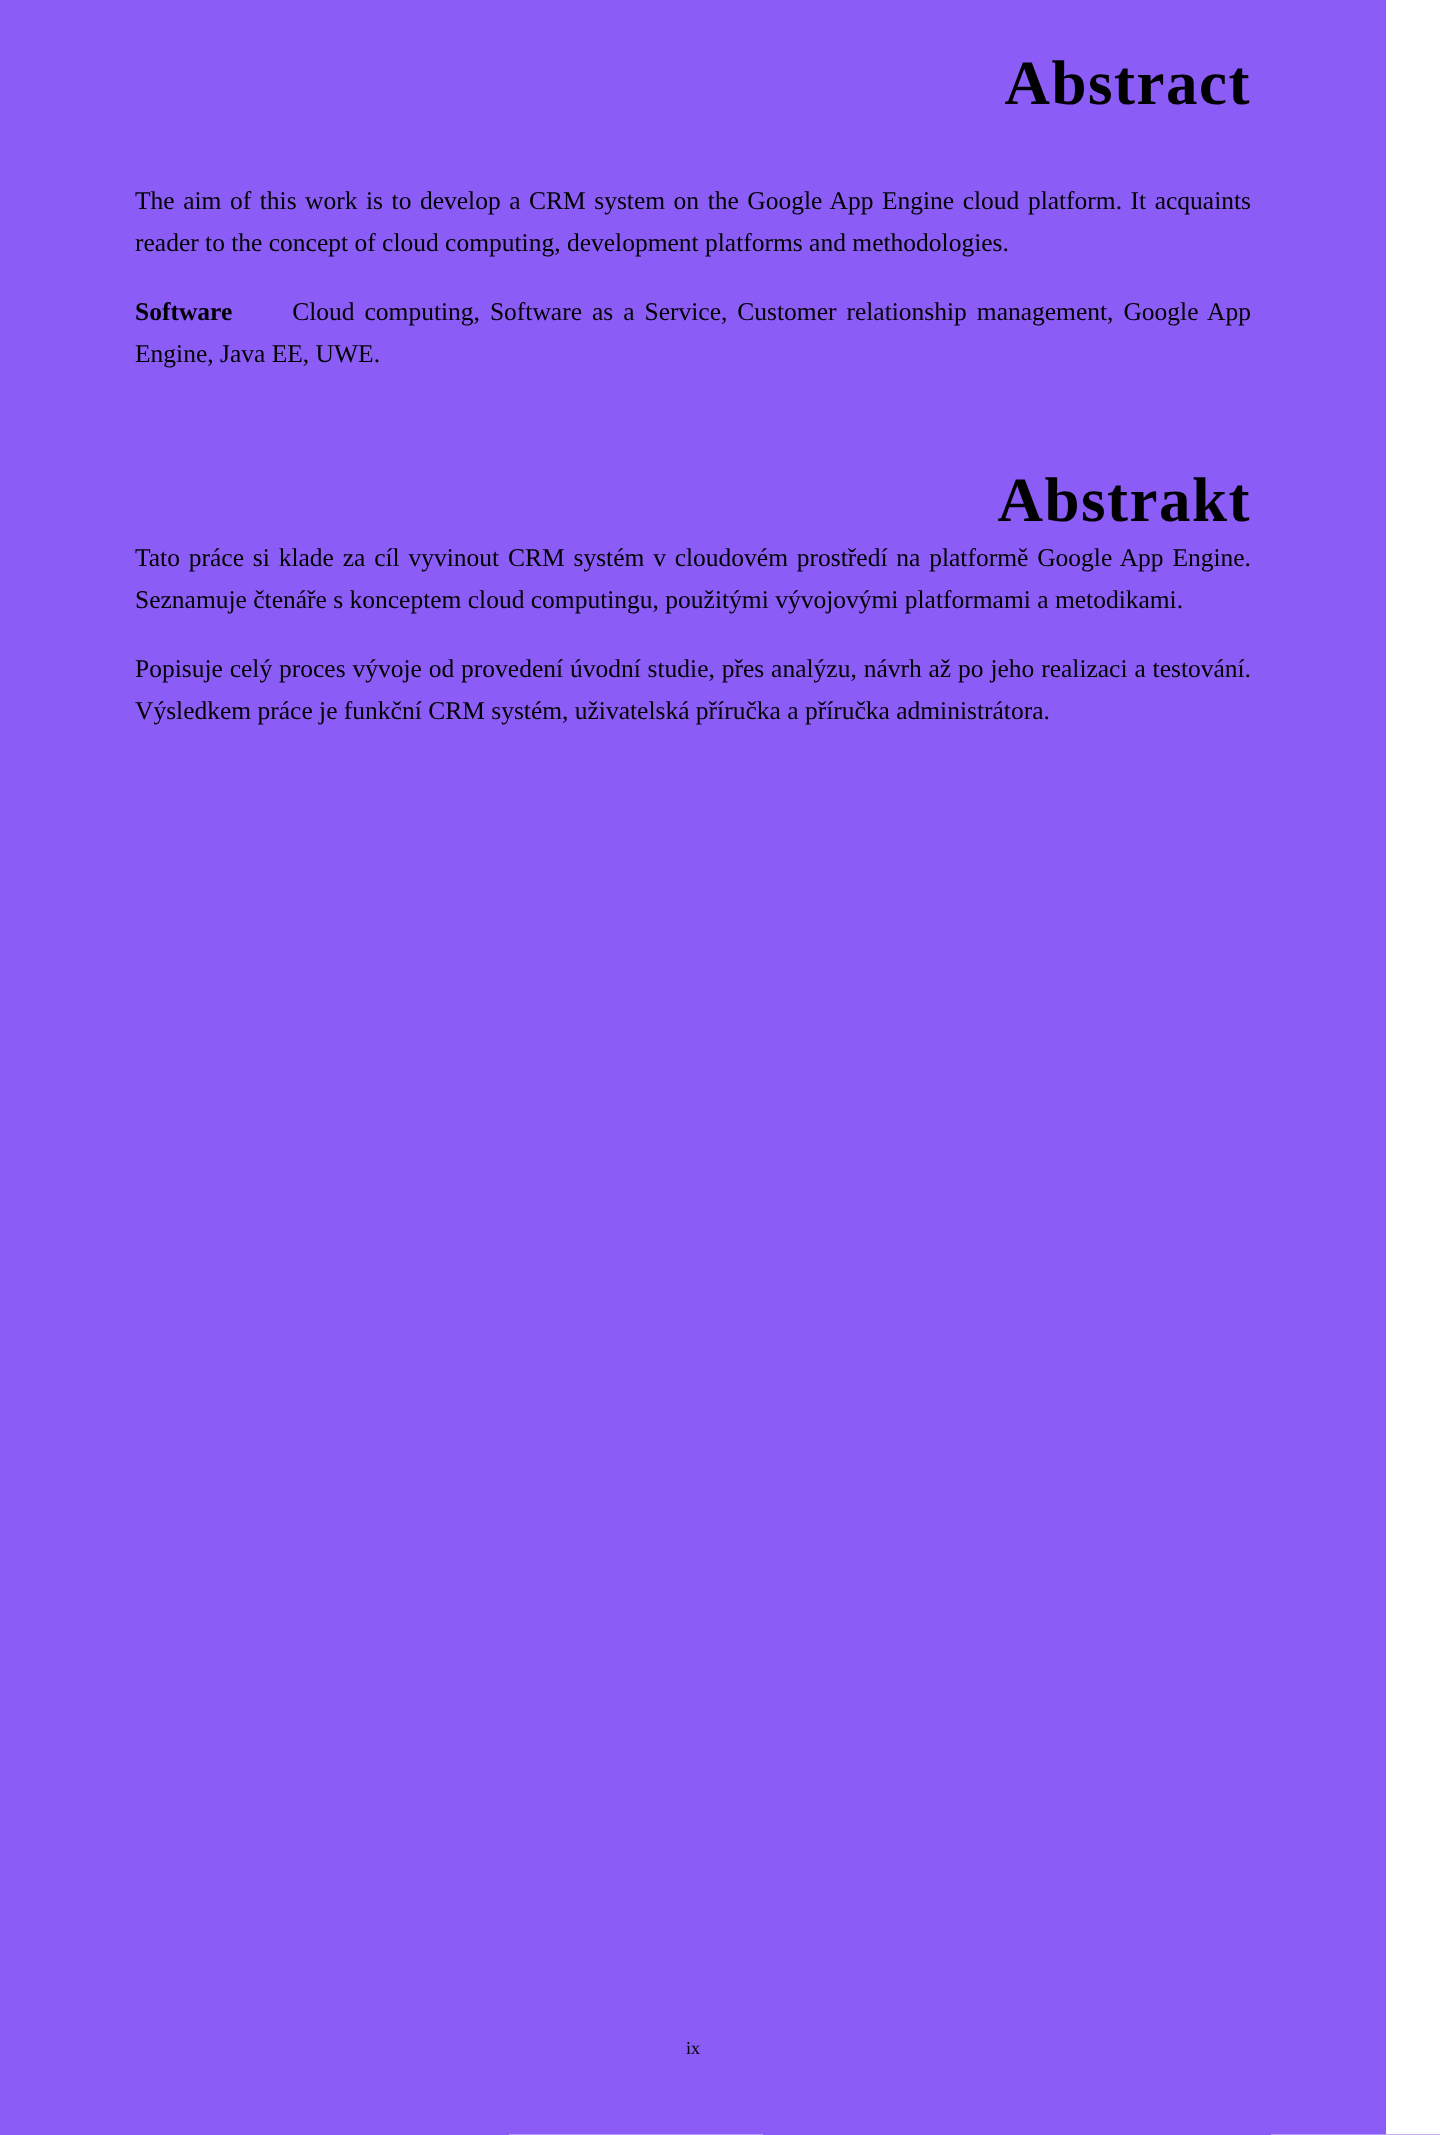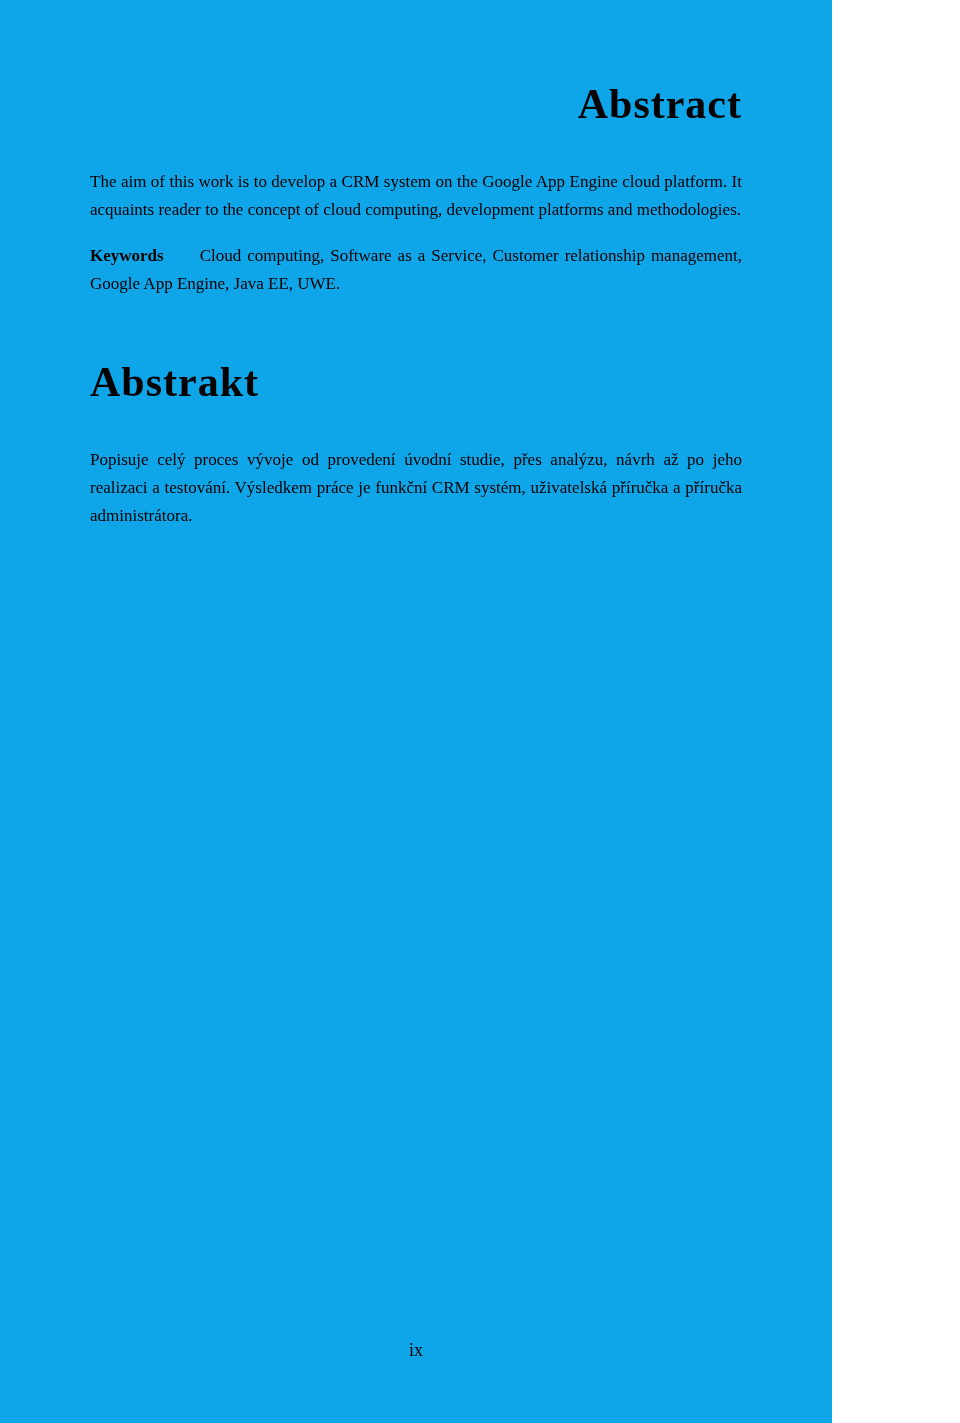--- a/index.html
+++ b/index.html
@@ -8,43 +8,43 @@
       box-sizing: border-box;
     }
 
     body {
       background: #ffffff;
       font-family: "Times New Roman", Times, serif;
       color: #000000;
     }
 
     .page {
-      width: 832px;
+      width: 924px;
       min-height: 1423px;
-      background: #0ea5e9;
-      padding: 80px 90px 80px 90px;
+      background: #8b5cf6;
+      padding: 32px 90px 80px 90px;
       position: relative;
     }
 
     .section {
       margin-bottom: 60px;
     }
 
     .section-title {
       font-size: 42px;
       font-weight: bold;
       text-align: right;
       margin-bottom: 40px;
       letter-spacing: 1px;
     }
 
     .section-title-abstrakt {
       font-size: 42px;
       font-weight: bold;
-      margin-bottom: 40px;
+      text-align: right;
       letter-spacing: 1px;
     }
 
     .body-text {
       font-size: 17px;
       line-height: 1.65;
       text-align: justify;
       margin-bottom: 18px;
     }
 
@@ -58,50 +58,51 @@
     .keywords-label {
       font-weight: bold;
     }
 
     .divider {
       margin: 50px 0;
     }
 
     .page-number {
       position: absolute;
-      bottom: 62px;
+      bottom: 50px;
       left: 0;
       right: 0;
       text-align: center;
-      font-size: 18px;
+      font-size: 12px;
     }
   </style>
 </head>
 <body>
 
 <div class="page">
 
   <div class="section">
     <div class="section-title">Abstract</div>
 
     <p class="body-text">The aim of this work is to develop a CRM system on the Google App Engine cloud platform. It acquaints reader to the concept of cloud computing, development platforms and methodologies.</p>
 
 
     <p class="keywords-line">
-      <span class="keywords-label">Keywords</span>
+      <span class="keywords-label">Software</span>
       &nbsp;&nbsp;&nbsp;&nbsp;
       <span>Cloud computing, Software as a Service, Customer relationship management, Google App Engine, Java EE, UWE.</span>
     </p>
   </div>
 
   <div class="divider"></div>
 
   <div class="section">
     <div class="section-title-abstrakt">Abstrakt</div>
 
+    <p class="body-text">Tato práce si klade za cíl vyvinout CRM systém v cloudovém prostředí na platformě Google App Engine. Seznamuje čtenáře s konceptem cloud computingu, použitými vývojovými platformami a metodikami.</p>
 
     <p class="body-text">Popisuje celý proces vývoje od provedení úvodní studie, přes analýzu, návrh až po jeho realizaci a testování. Výsledkem práce je funkční CRM systém, uživatelská příručka a příručka administrátora.</p>
 
   </div>
 
   <div class="page-number">ix</div>
 
 </div>
 
 </body></html>

